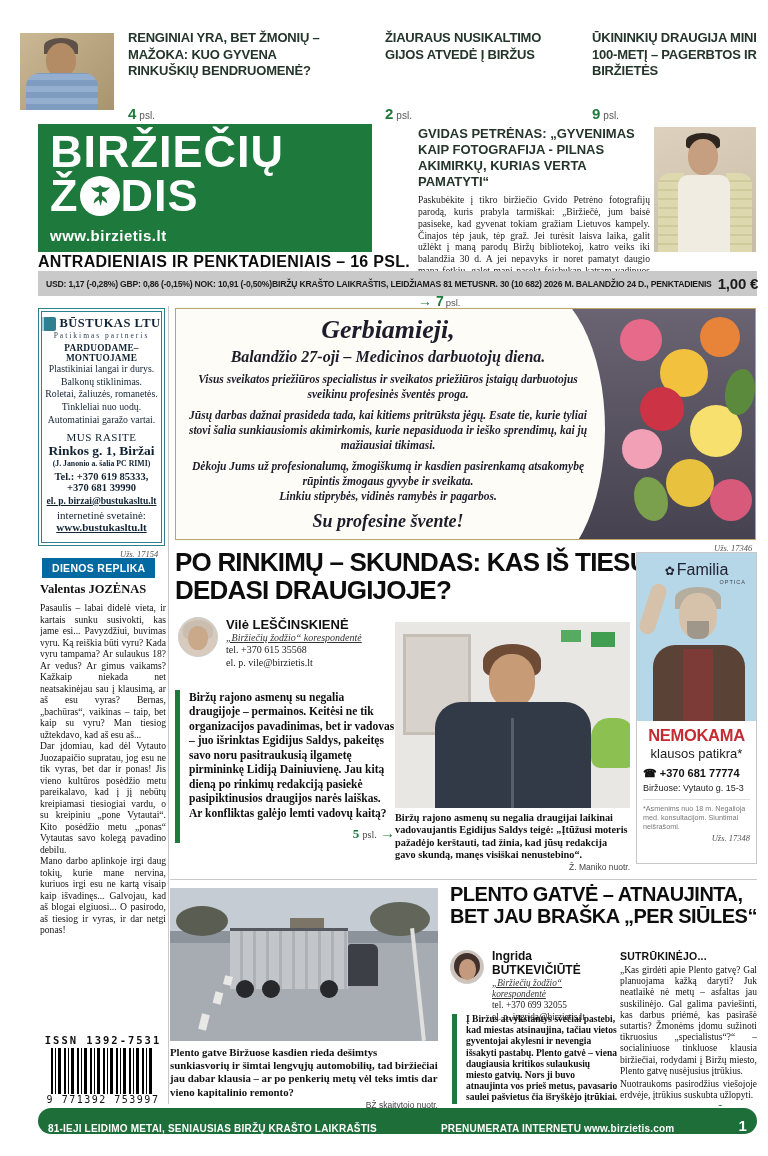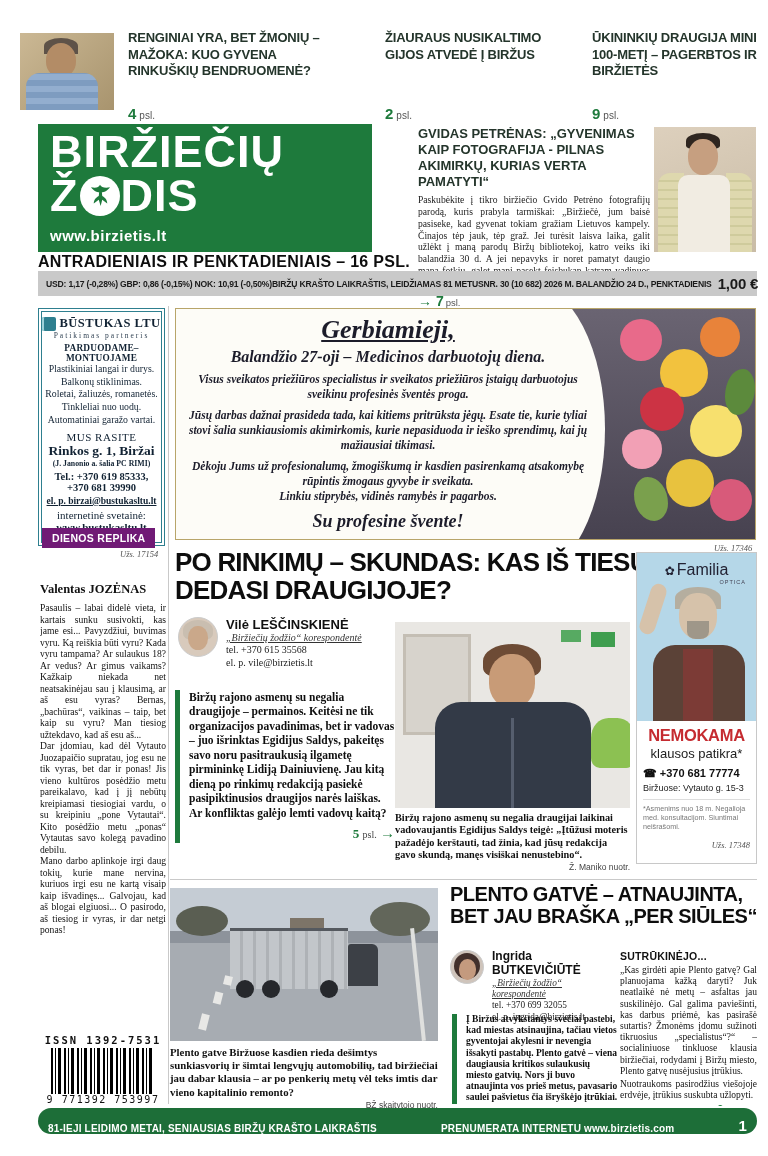--- a/index.html
+++ b/index.html
@@ -69,40 +69,40 @@
   .bust-note{font-weight:700;font-size:7.8px;}
   .bust-tel{font-weight:700;font-size:10.5px;margin-top:3px;}
   .bust-email{font-size:9.5px;margin-top:3px;}
   .bust-email u{font-weight:700;}
   .bust-weblabel{font-size:11px;margin-top:3px;}
   .bust-web{font-weight:700;font-size:11px;text-decoration:underline;}
   .uzs{font-family:"Liberation Serif",serif;font-style:italic;font-size:8.5px;color:#555;}
   .bust-uzs{left:120px;top:549px;}
 
   
-  .replika-label{left:42px;top:528px;background:#701a75;color:#fff;font-weight:800;font-size:10.5px;padding:4px 10px;letter-spacing:0.3px;}
+  .replika-label{left:42px;top:558px;background:#0369a1;color:#fff;font-weight:800;font-size:10.5px;padding:4px 10px;letter-spacing:0.3px;}
   .replika-author{left:40px;top:582px;font-family:"Liberation Serif",serif;font-weight:700;font-size:12.5px;}
   .replika-text{left:40px;top:602px;width:126px;height:428px;overflow:hidden;font-family:"Liberation Serif",serif;
                 font-size:9.6px;line-height:1.2;text-align:justify;color:#101010;}
   .replika-text p{margin:0;}
 
   
   .barcode-box{left:44px;top:1034px;width:118px;text-align:center;}
   .issn{font-family:"DejaVu Sans Mono",monospace;font-size:10.5px;letter-spacing:2px;font-weight:700;}
   .bars{margin:2px auto 0;width:104px;height:46px;
         background:repeating-linear-gradient(90deg,#000 0 2px,#fff 2px 4px,#000 4px 5px,#fff 5px 7px,#000 7px 10px,#fff 10px 13px);}
   .bar-digits{font-family:"DejaVu Sans Mono",monospace;font-size:10px;letter-spacing:1.5px;}
 
   
   .greeting{left:175px;top:308px;width:581px;height:232px;border:1px solid #b8a56a;background:#fdfcf7;box-sizing:border-box;overflow:hidden;}
   .greet-flowers{position:absolute;right:0;top:0;width:205px;height:100%;background:linear-gradient(#6a6472,#474250);}
   .flower{position:absolute;border-radius:50%;}
   .greet-curve{position:absolute;right:150px;top:-25px;width:150px;height:290px;background:#fdfcf7;border-radius:50%;}
   .greet-text{position:absolute;left:8px;top:6px;width:408px;text-align:center;font-family:"Liberation Serif",serif;font-style:italic;color:#1c1c2a;}
-  .greet-salutation{font-weight:700;font-size:26px;text-decoration:underline;}
+  .greet-salutation{font-weight:700;font-size:26px;}
   .greet-subtitle{font-weight:700;font-size:16px;margin-top:3px;}
   .greet-p{font-weight:700;font-size:11.5px;line-height:1.3;margin-top:6px;}
   .greet-closing{font-weight:700;font-size:18px;margin-top:7px;}
   .greet-signature{font-weight:700;font-size:12px;margin-top:6px;}
   .greet-uzs{left:714px;top:543px;}
 
   
   .main-title{left:175px;top:548px;width:480px;font-weight:800;font-size:26px;line-height:1.08;letter-spacing:-0.8px;color:#0d0d0d;}
   .byline{display:flex;gap:8px;}
   .avatar{width:38px;height:38px;border-radius:50%;position:relative;overflow:hidden;flex-shrink:0;border:1px solid #ccc;}
@@ -145,21 +145,21 @@
   .fm-body{position:absolute;left:16px;top:92px;width:92px;height:76px;background:#5b4237;border-radius:22px 22px 0 0;}
   .fm-shirt{position:absolute;left:46px;top:96px;width:30px;height:72px;background:#7c3b36;}
   .fm-arm{position:absolute;left:8px;top:30px;width:16px;height:52px;background:#d6c2aa;border-radius:8px;transform:rotate(18deg);}
   .fam-white{position:absolute;left:0;top:168px;width:100%;padding:5px 6px;box-sizing:border-box;text-align:center;}
   .fam-free{font-weight:800;font-size:16.5px;color:#c52b30;letter-spacing:-0.3px;}
   .fam-service{font-size:13px;color:#222;margin-top:1px;}
   .fam-phone{font-weight:700;font-size:11px;margin-top:6px;text-align:left;}
   .fam-address{font-size:9px;margin-top:3px;text-align:left;color:#222;}
   .fam-div{height:1px;background:#ddd;margin:6px 0 4px;}
   .fam-disclaimer{font-size:7.2px;color:#777;text-align:left;line-height:1.25;}
-  .fam-uzs{text-align:right;margin-top:9px;font-style:italic;}
+  .fam-uzs{text-align:right;margin-top:2px;font-style:italic;}
 
   
   .truck-photo{left:170px;top:888px;width:268px;height:153px;overflow:hidden;
      background:linear-gradient(#c5ccd4 0 28%,#8d939b 28% 36%,#a7acb2 36% 100%);}
   .tp-tree1{position:absolute;left:6px;top:18px;width:52px;height:30px;background:#5a5e52;border-radius:50%;}
   .tp-tree2{position:absolute;left:200px;top:14px;width:60px;height:34px;background:#62665a;border-radius:50%;}
   .tp-house{position:absolute;left:120px;top:30px;width:34px;height:16px;background:#7d7468;}
   .tp-box{position:absolute;left:60px;top:40px;width:118px;height:58px;border-top:3px solid #55595f;
      background:repeating-linear-gradient(90deg,#c2c6ca 0 10px,#aeb2b6 10px 13px);}
   .tp-cab{position:absolute;left:178px;top:56px;width:30px;height:42px;background:#3c4046;border-radius:3px 6px 0 0;}

